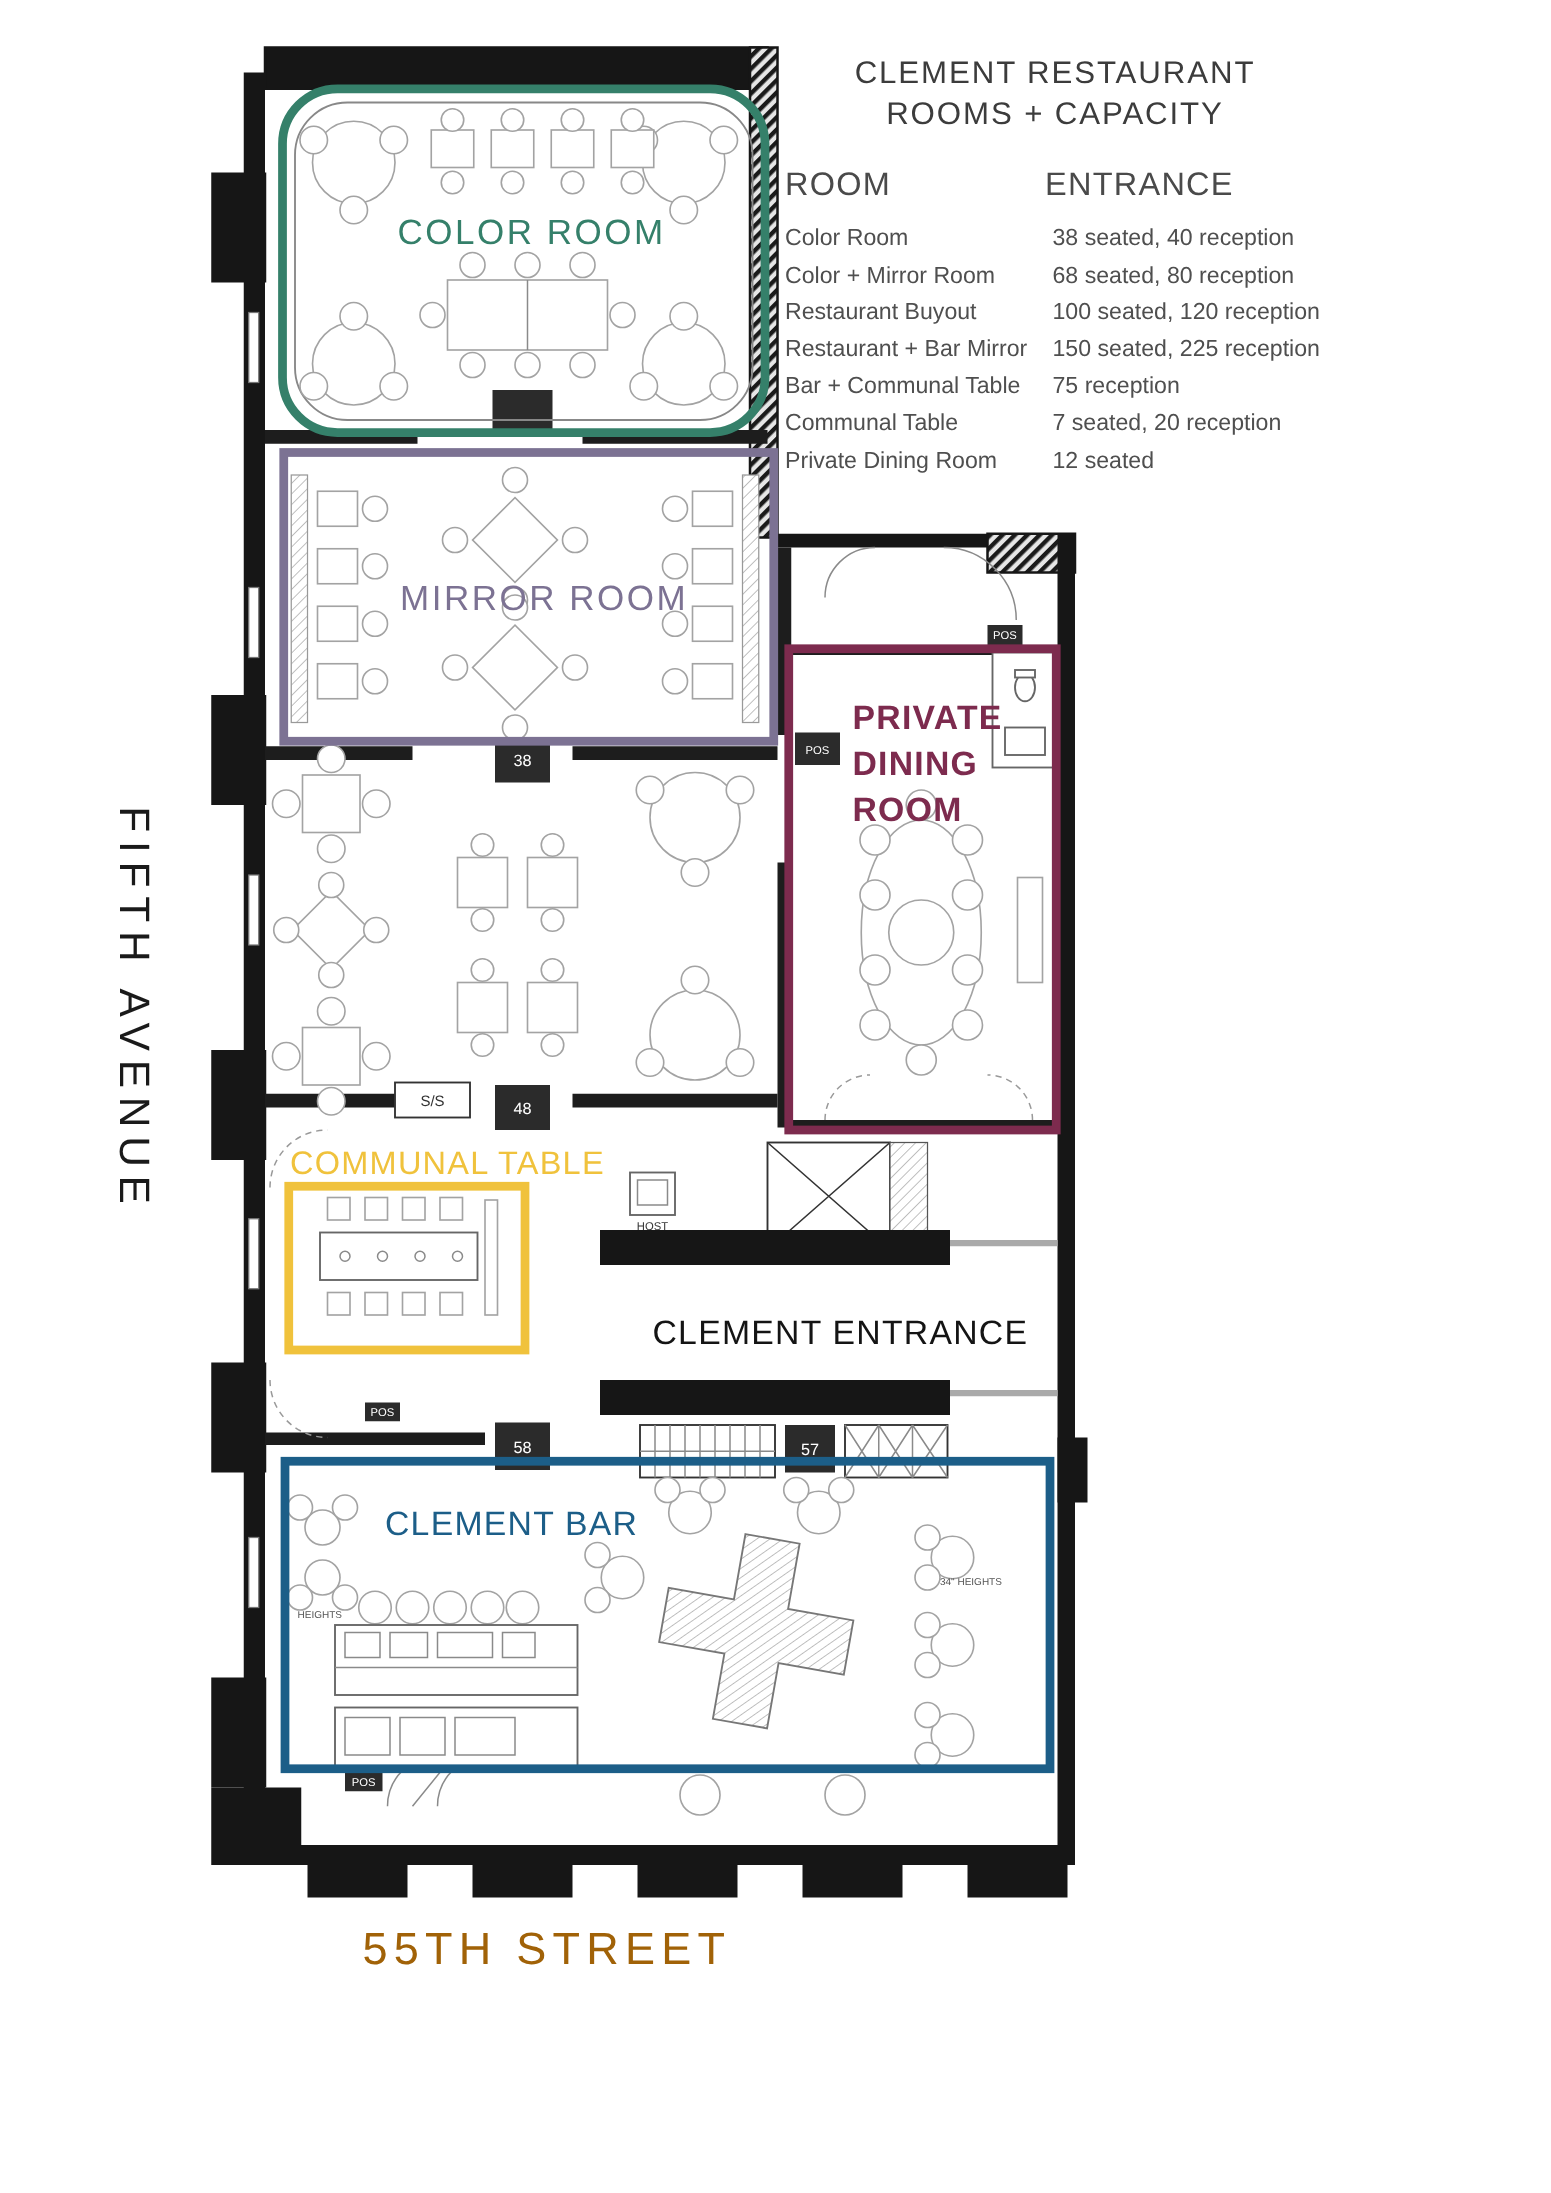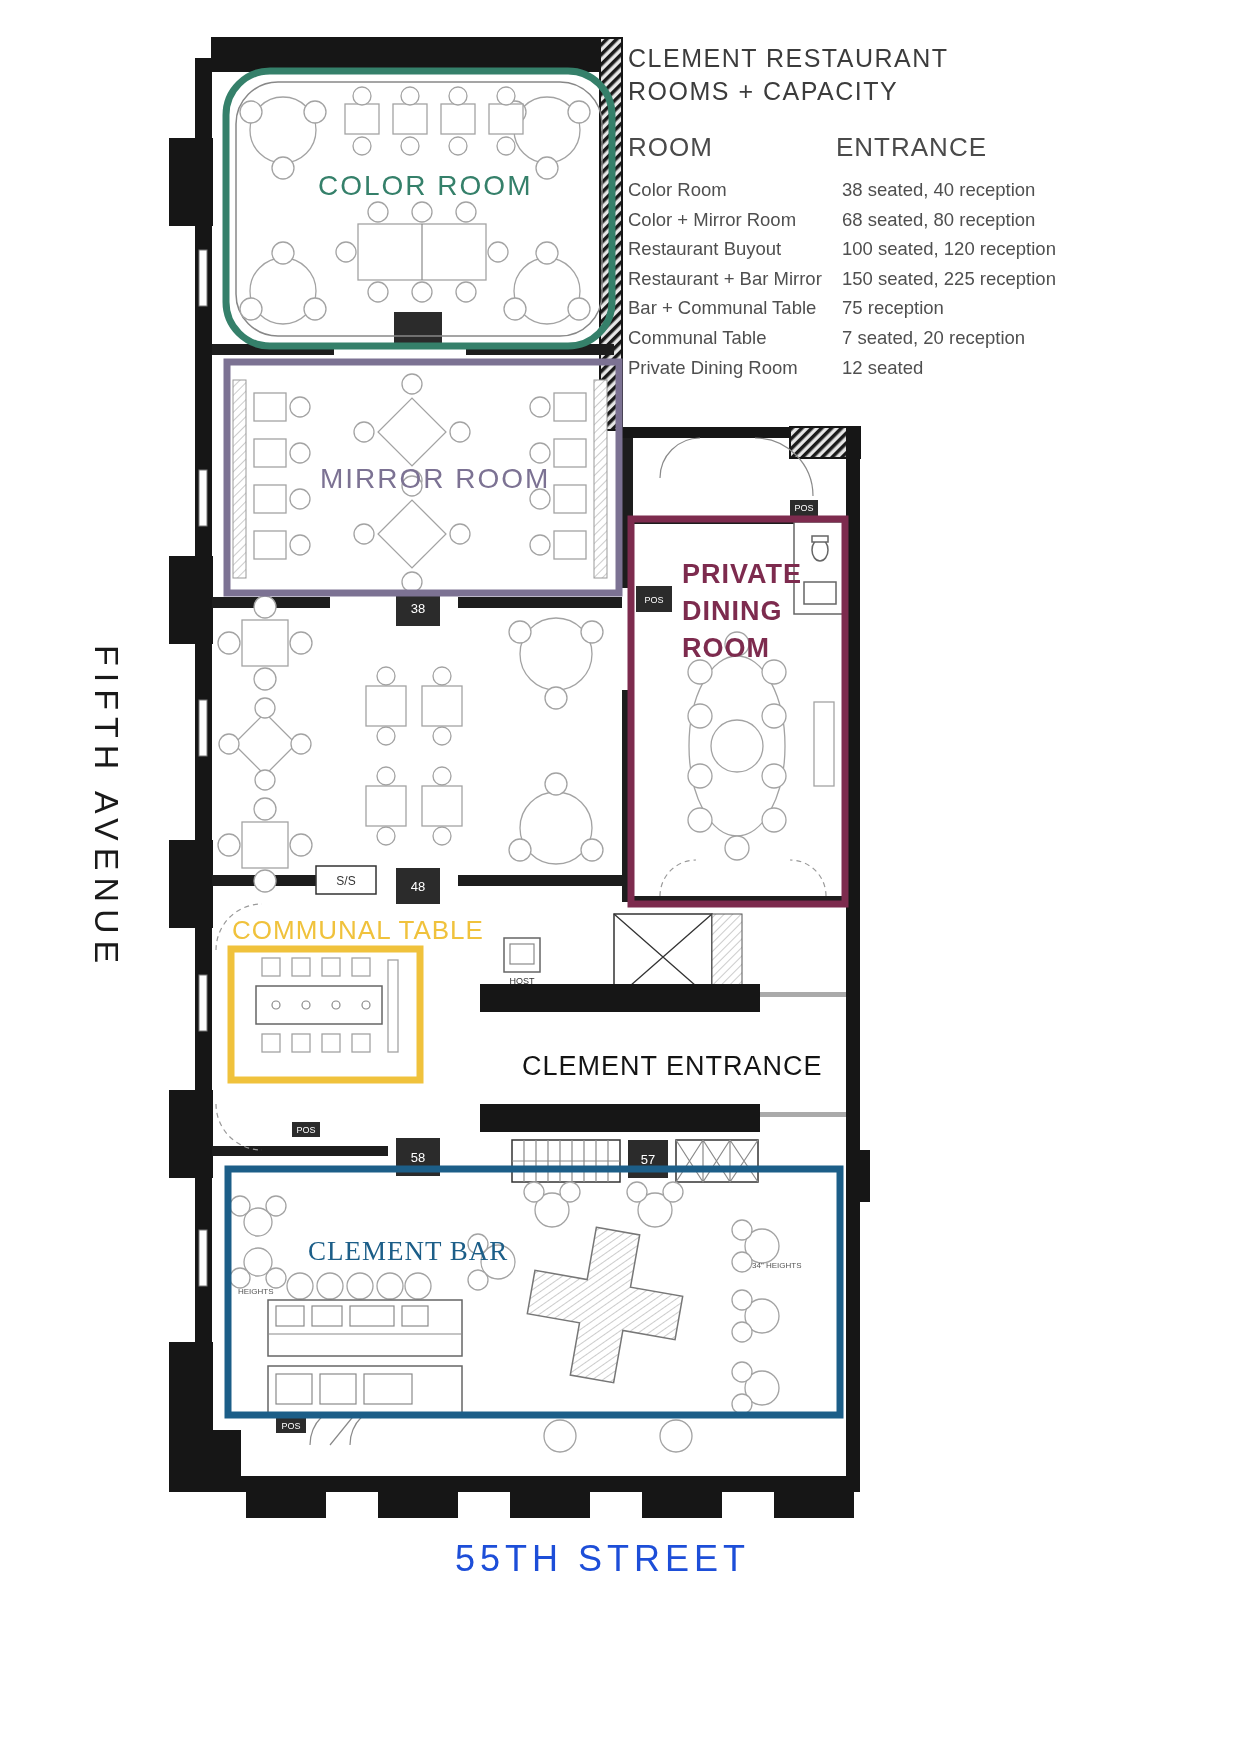--- a/index.html
+++ b/index.html
@@ -34,29 +34,29 @@
   .ov-pdr{stroke:var(--c-private-dining);}
   .ov-communal{stroke:var(--c-communal-table);}
   .ov-bar{stroke:var(--c-clement-bar);}
 
   .room-label{position:absolute;white-space:nowrap;font-weight:400;}
   .lbl-color{left:318px;top:170px;font-size:28px;letter-spacing:2px;color:var(--c-color-room);}
   .lbl-mirror{left:320px;top:463px;font-size:28px;letter-spacing:2px;color:var(--c-mirror-room);}
   .lbl-pdr{left:682px;top:528px;font-size:27px;letter-spacing:1px;line-height:37px;color:var(--c-private-dining);font-weight:bold;margin-top:28px;}
   .lbl-communal{left:232px;top:915px;font-size:26px;letter-spacing:1px;color:var(--c-communal-table);}
   .lbl-entrance{left:498px;top:1051px;font-size:27px;letter-spacing:1px;color:var(--c-entrance);margin-left:24px;}
-  .lbl-bar{left:308px;top:1236px;font-size:27px;letter-spacing:1px;color:var(--c-clement-bar);font-family:Liberation Serif, serif;}
+  .lbl-bar{left:308px;top:1204px;font-size:27px;letter-spacing:1px;color:var(--c-clement-bar);}
 
   .street-left{position:absolute;left:126px;top:645px;font-size:34px;letter-spacing:7px;
     color:#1a1a1a;white-space:nowrap;transform:rotate(90deg);transform-origin:left top;}
-  .street-bottom{position:absolute;left:290px;top:1538px;width:460px;text-align:right;
-    font-size:36px;letter-spacing:5px;color:#1d4ed8;}
+  .street-bottom{position:absolute;left:290px;top:1538px;width:460px;text-align:left;
+    font-size:36px;letter-spacing:5px;color:#a16207;}
 
   .legend{position:absolute;left:628px;top:42px;width:432px;color:var(--ink);}
-  .legend-title{text-align:left;font-size:25px;letter-spacing:1.5px;line-height:33px;color:#3c3c3c;}
+  .legend-title{text-align:center;font-size:25px;letter-spacing:1.5px;line-height:33px;color:#3c3c3c;}
   .legend-head{display:flex;margin-top:24px;font-size:26px;letter-spacing:1px;color:#4a4a4a;}
   .legend-head .col-room{width:208px;}
   .legend-rows{margin-top:12px;}
   .legend-row{display:flex;font-size:18.5px;line-height:29.6px;color:#4f4f4f;}
   .legend-row .col-room{width:208px;padding-right:6px;}
   .legend-row .col-cap{flex:1;white-space:nowrap;}
 </style>
 </head>
 <body>
 

